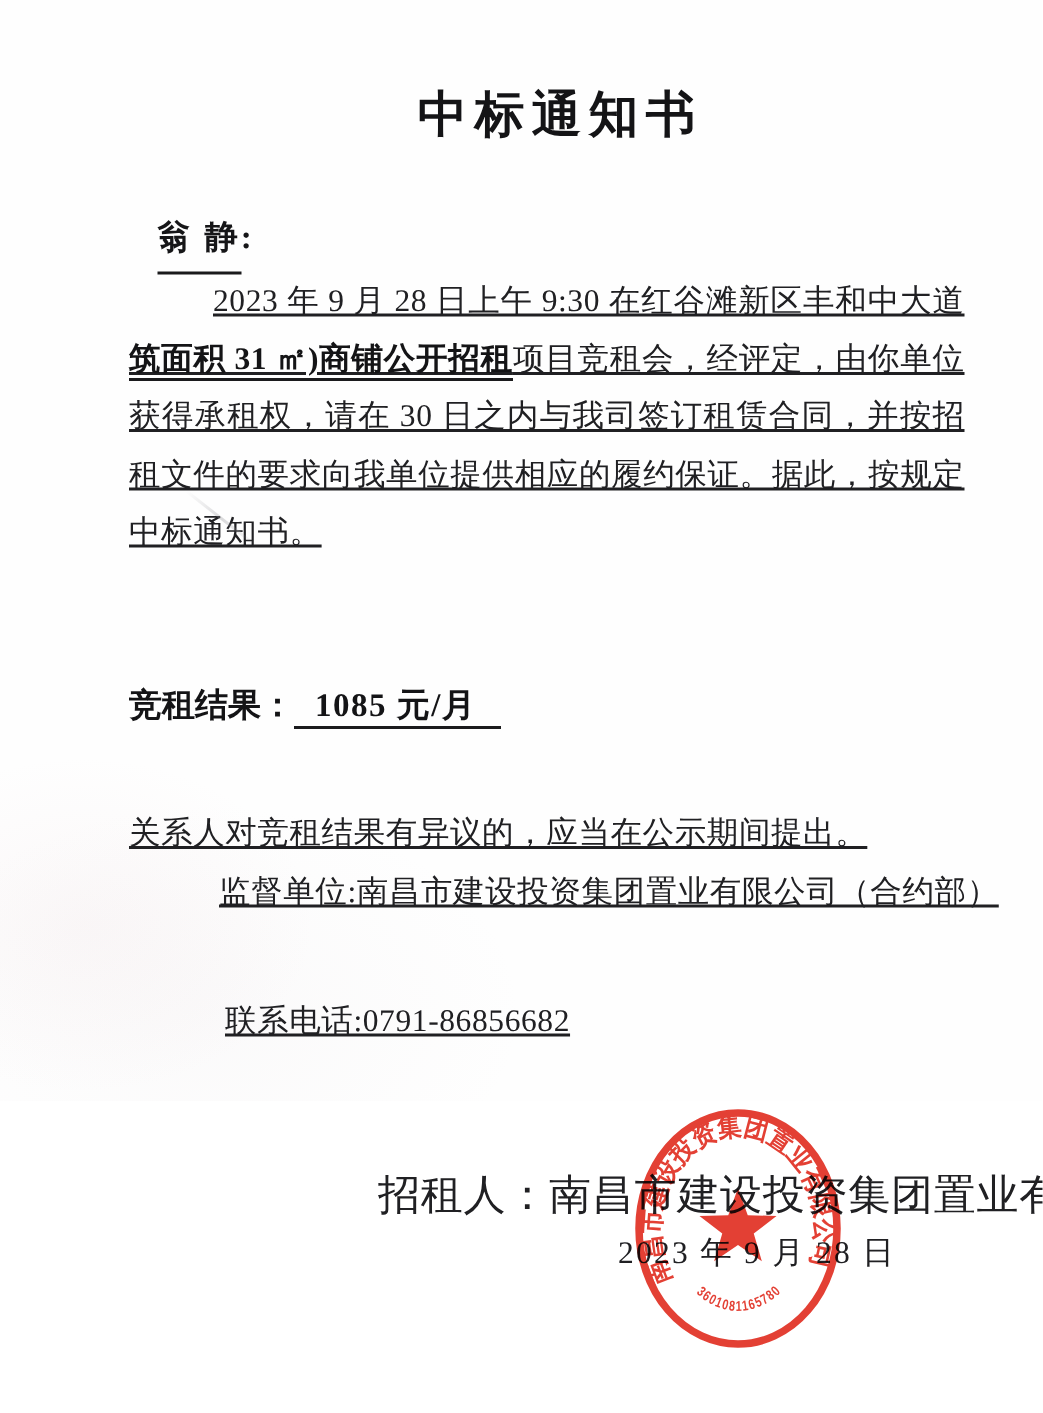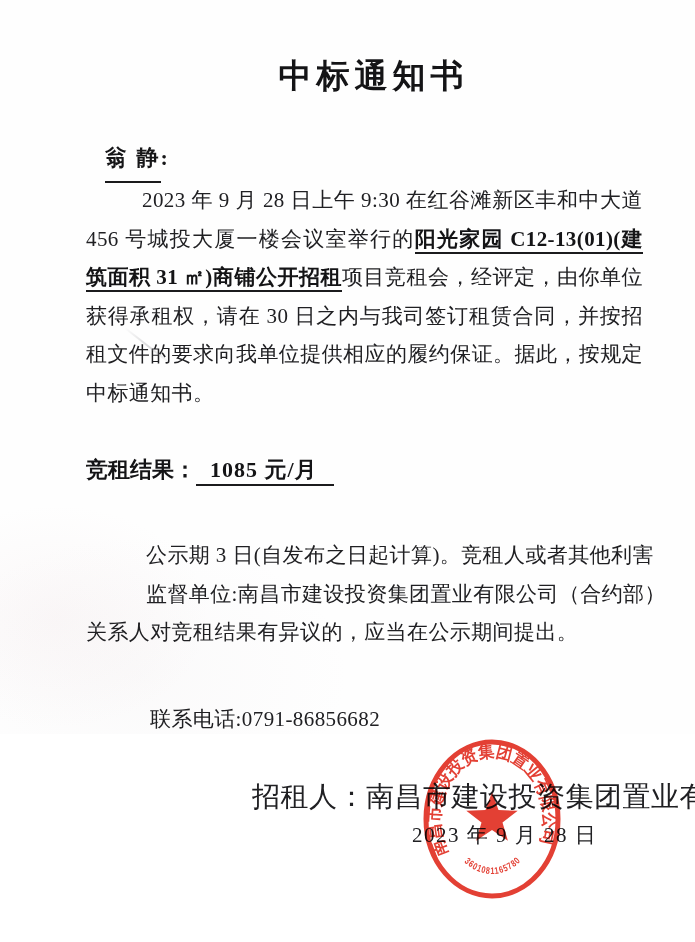--- a/index.html
+++ b/index.html
@@ -26,21 +26,21 @@
     position:absolute;top:143px;left:105px;
     font-size:22px;font-weight:700;color:#161618;
   }
   .salutation .name{border-bottom:2px solid #1a1a1c;padding-bottom:11px;letter-spacing:2px;}
   .bodyblock{
     position:absolute;left:86px;width:557px;
     font-size:21px;line-height:38.6px;color:#202023;
     letter-spacing:0.4px;
   }
   .p1{top:181px;}
-  .line{white-space:nowrap;}
+  .line{white-space:nowrap;text-decoration:underline;}
   .just{text-align:justify;text-align-last:justify;}
   .indent1{text-indent:56px;}
   .em{font-weight:700;color:#141416;border-bottom:2px solid #1b1b1d;padding-bottom:1px;}
   .result{
     position:absolute;top:455px;left:86px;
     font-size:22px;font-weight:700;color:#141416;white-space:nowrap;
   }
   .result .value{border-bottom:2px solid #1b1b1d;padding:0 16px 2px 14px;letter-spacing:1px;}
   .notice{top:536px;}
   .notice .n-indent{text-indent:60px;}
@@ -72,35 +72,33 @@
 <div class="page">
 
   <div class="title">中标通知书</div>
 
   <div class="salutation">
     <span class="name">翁 静</span><span>:</span>
   </div>
 
   <div class="bodyblock p1">
     <div class="line just indent1">2023 年 9 月 28 日上午 9:30 在红谷滩新区丰和中大道</div>
-    <div class="line just"><span>456 号城投大厦一楼会议室举行的</span><span class="em">阳光家园 C12-13(01)(建</span></div>
     <div class="line just"><span class="em">筑面积 31 ㎡)商铺公开招租</span><span>项目竞租会，经评定，由你单位</span></div>
     <div class="line just">获得承租权，请在 30 日之内与我司签订租赁合同，并按招</div>
     <div class="line just">租文件的要求向我单位提供相应的履约保证。据此，按规定</div>
     <div class="line">中标通知书。</div>
   </div>
 
   <div class="result">
     <span>竞租结果：</span><span class="value">1085 元/月</span>
   </div>
 
   <div class="bodyblock notice">
-    <div class="line n-indent">公示期 3 日(自发布之日起计算)。竞租人或者其他利害</div>
+    <div class="line">关系人对竞租结果有异议的，应当在公示期间提出。</div>
     <div class="line n-indent">监督单位:南昌市建设投资集团置业有限公司（合约部）</div>
-    <div class="line">关系人对竞租结果有异议的，应当在公示期间提出。</div>
     <div class="line n-indent2">联系电话:0791-86856682</div>
   </div>
 
   <div class="sig-lessor">招租人：南昌市建设投资集团置业有限公司</div>
   <div class="sig-date">2023 年 9 月 28 日</div>
 
   <div class="crease"></div>
 
   <div class="seal">
     <svg viewBox="0 0 150 172" xmlns="http://www.w3.org/2000/svg">

